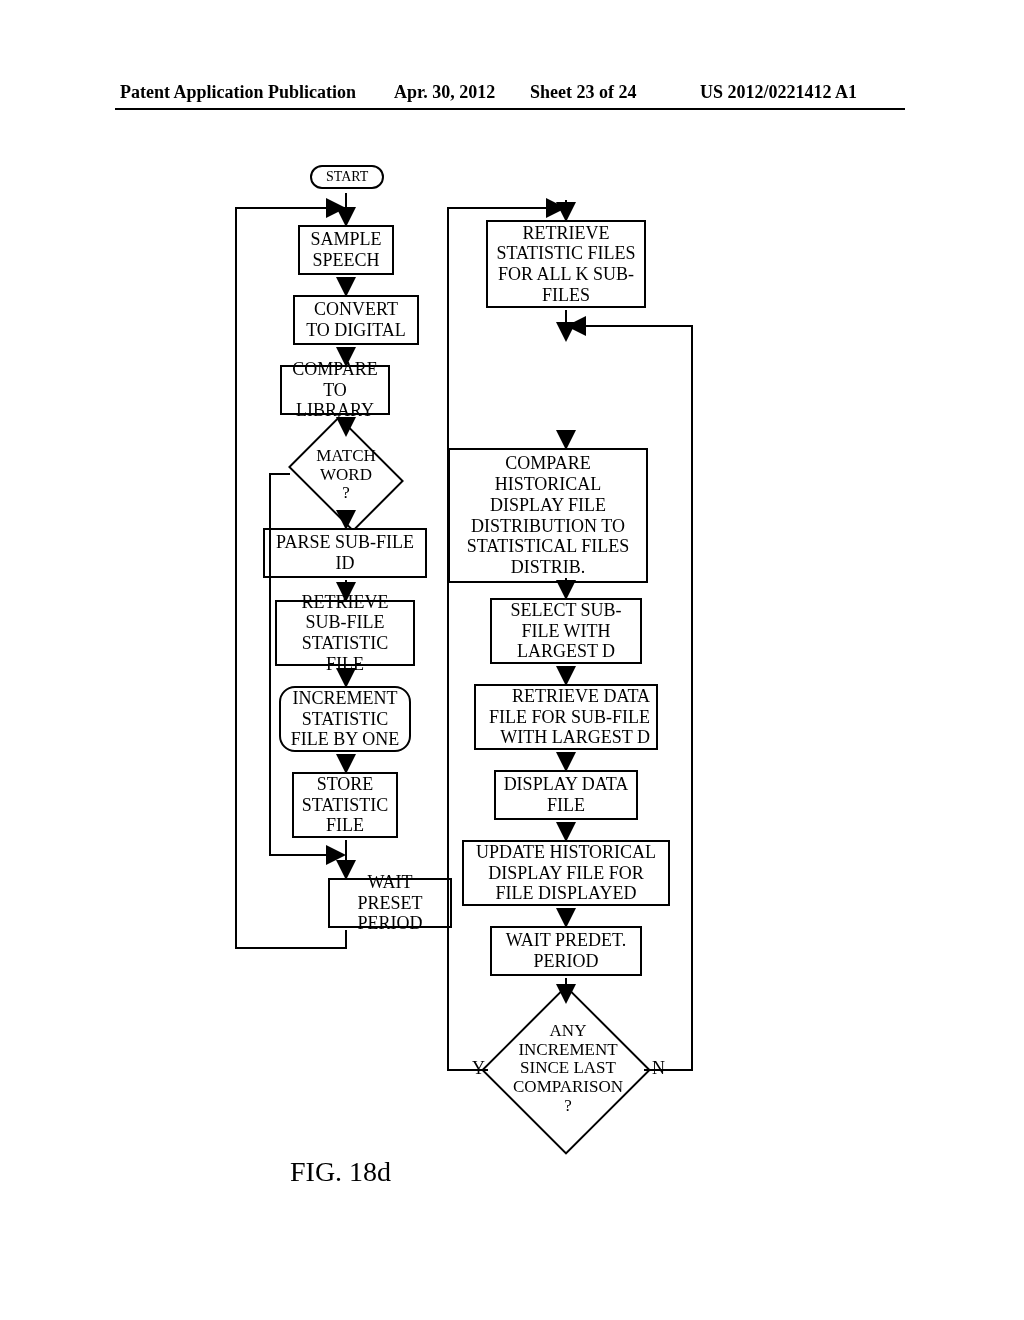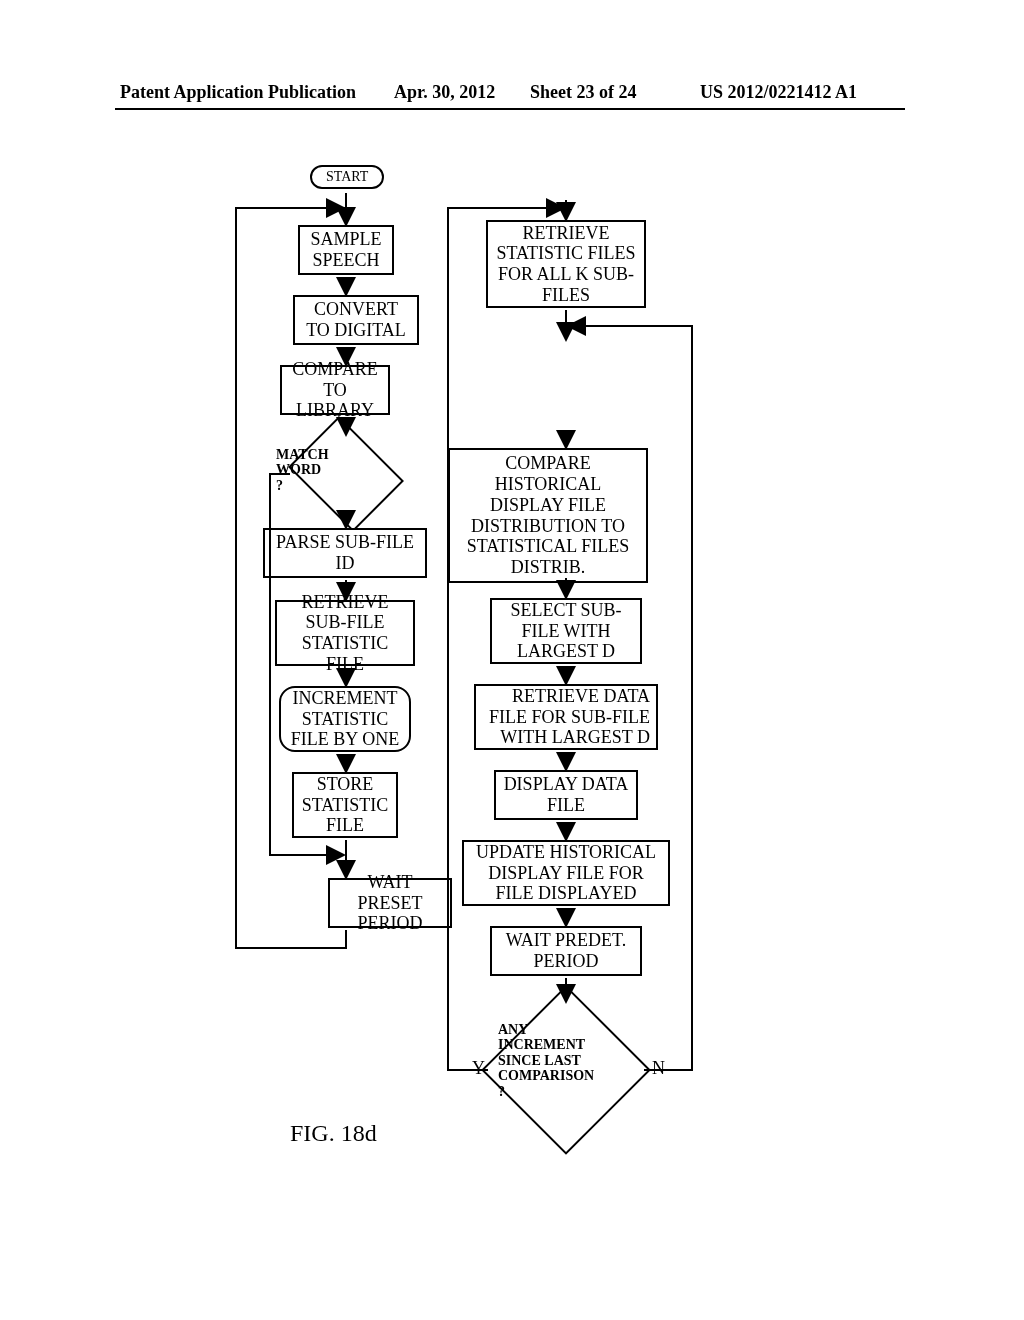--- a/index.html
+++ b/index.html
@@ -61,29 +61,29 @@
   .diamond {
     position: absolute;
     width: 120px;
     height: 90px;
     transform: rotate(45deg);
     border: 2.5px solid #000;
     background: #fff;
   }
   .diamond-label {
     position: absolute;
-    text-align: left;
-    font-size: 14px;
+    text-align: center;
+    font-size: 17px;
     line-height: 1.1;
     width: 140px;
-    font-weight: bold;
   }
   .fig-label {
     position: absolute;
-    font-size: 24px;
+    font-size: 28px;
+    margin-top: 36px;
   }
   svg.wires {
     position: absolute;
     top: 0; left: 0;
     width: 1024px; height: 1200px;
     pointer-events: none;
   }
   .elabel {
     position: absolute;
     font-size: 18px;

